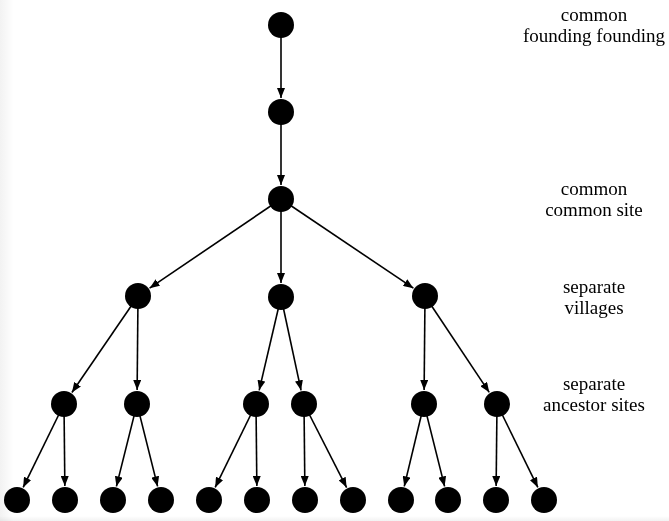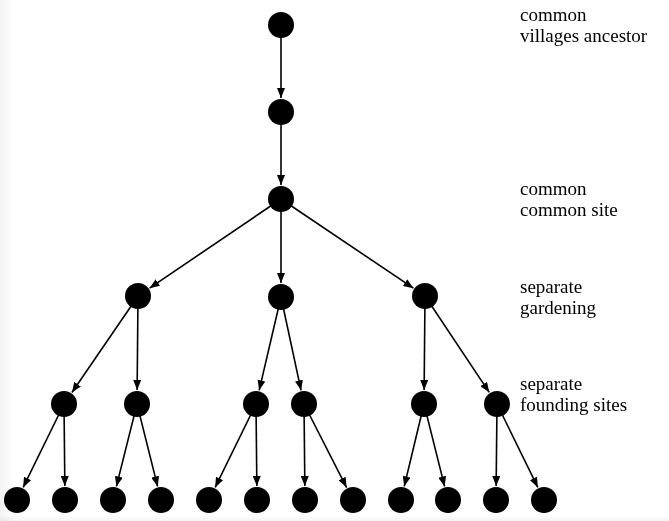--- a/index.html
+++ b/index.html
@@ -38,20 +38,21 @@
     position: absolute;
     left: 520px;
     top: 0;
     width: 148px;
     height: 100%;
   }
   .stage-label {
     position: absolute;
     left: 0;
     width: 100%;
+    text-align: center;
     font-size: 19px;
     line-height: 21px;
     color: #000000;
     white-space: nowrap;
   }
 </style>
 </head>
 <body>
 
 <div class="stage">
@@ -108,35 +109,35 @@
       <circle cx="401" cy="500" r="13" fill="#000000"></circle>
       <circle cx="448" cy="500" r="13" fill="#000000"></circle>
       <circle cx="496" cy="500" r="13" fill="#000000"></circle>
       <circle cx="544" cy="500" r="13" fill="#000000"></circle>
     </svg>
 
   <div class="labels">
 
     <div class="stage-label" id="label-founding-ancestor" style="top: 4px;">
       <div>common</div>
-      <div>villages ancestor</div>
+      <div>founding founding</div>
     </div>
 
     <div class="stage-label" id="label-burial-site" style="top: 178px;">
       <div>common</div>
       <div>common site</div>
     </div>
 
     <div class="stage-label" id="label-villages" style="top: 276px;">
       <div>separate</div>
-      <div>gardening</div>
+      <div>villages</div>
     </div>
 
     <div class="stage-label" id="label-gardening-sites" style="top: 372.5px;">
       <div>separate</div>
-      <div>founding sites</div>
+      <div>ancestor sites</div>
     </div>
 
   </div>
 
   <div class="edge-shade-left"></div>
   <div class="edge-shade-bottom"></div>
 </div>
 
 </body></html>

